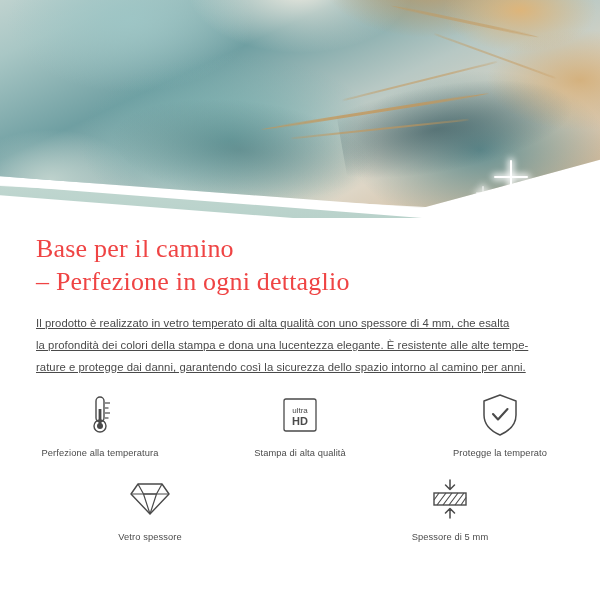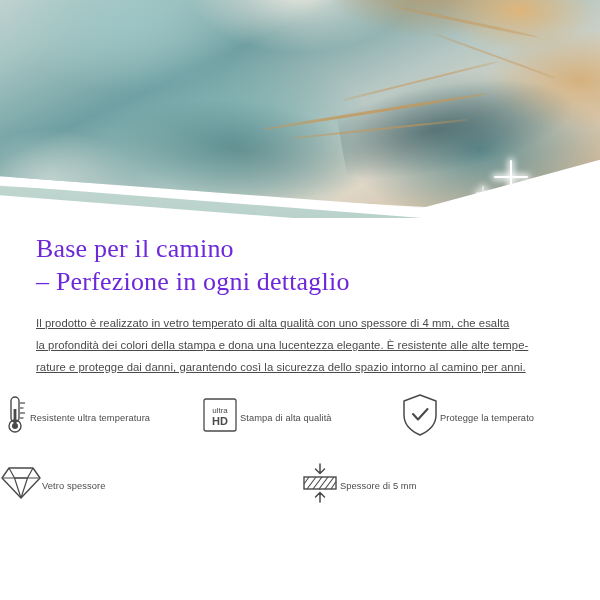--- a/index.html
+++ b/index.html
@@ -119,21 +119,21 @@
 
   
   .content {
     position: absolute;
     left: 0;
     top: 218px;
     width: 600px;
   }
   .headline {
     font-family: "Liberation Serif", serif;
-    color: #6d28d9;
+    color: #ef4444;
     font-size: 26px;
     line-height: 33px;
     padding: 14px 36px 0 36px;
     font-weight: 400;
     letter-spacing: .2px;
   }
   .headline .l2 { display: block; }
   .body-copy {
     padding: 14px 34px 0 36px;
     color: #4a4a4a;
@@ -150,21 +150,21 @@
     top: 388px;
     width: 600px;
   }
   .feature-row {
     display: flex;
     width: 600px;
   }
   .feature {
     flex: 1 1 0;
     display: flex;
-    flex-direction: row;
+    flex-direction: column;
     align-items: center;
     justify-content: flex-start;
   }
   .icon-box {
     height: 54px;
     display: flex;
     align-items: center;
     justify-content: center;
   }
   .feature-label {
@@ -224,21 +224,21 @@
             <rect x="11" y="4" width="8" height="25" rx="4" fill="none" stroke="#4a4a4a" stroke-width="1.4"></rect>
             <circle cx="15" cy="33" r="6" fill="none" stroke="#4a4a4a" stroke-width="1.4"></circle>
             <circle cx="15" cy="33" r="3" fill="#4a4a4a"></circle>
             <rect x="13.6" y="16" width="2.8" height="16" fill="#4a4a4a"></rect>
             <line x1="20" y1="10" x2="25" y2="10" stroke="#4a4a4a" stroke-width="1.2"></line>
             <line x1="20" y1="15" x2="23.5" y2="15" stroke="#4a4a4a" stroke-width="1.2"></line>
             <line x1="20" y1="20" x2="25" y2="20" stroke="#4a4a4a" stroke-width="1.2"></line>
             <line x1="20" y1="25" x2="23.5" y2="25" stroke="#4a4a4a" stroke-width="1.2"></line>
           </svg>
         </div>
-        <div class="feature-label">Resistente ultra temperatura</div>
+        <div class="feature-label">Perfezione alla temperatura</div>
       </div>
 
       <div class="feature">
         <div class="icon-box">
           <svg width="40" height="40" viewBox="0 0 40 40">
             <rect x="4" y="4" width="32" height="32" rx="2" fill="none" stroke="#4a4a4a" stroke-width="1.3"></rect>
             <text x="20" y="18" font-family="Liberation Sans, sans-serif" font-size="8" fill="#4a4a4a" text-anchor="middle">ultra</text>
             <text x="20" y="30" font-family="Liberation Sans, sans-serif" font-size="11" font-weight="bold" fill="#4a4a4a" text-anchor="middle">HD</text>
           </svg>
         </div>

